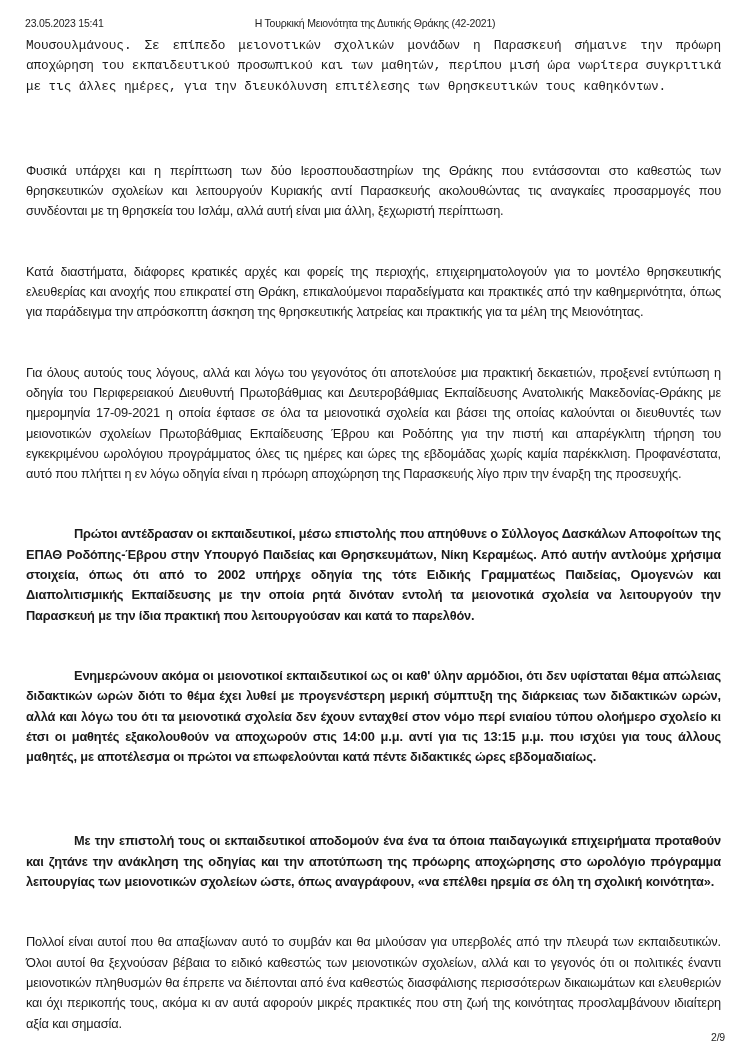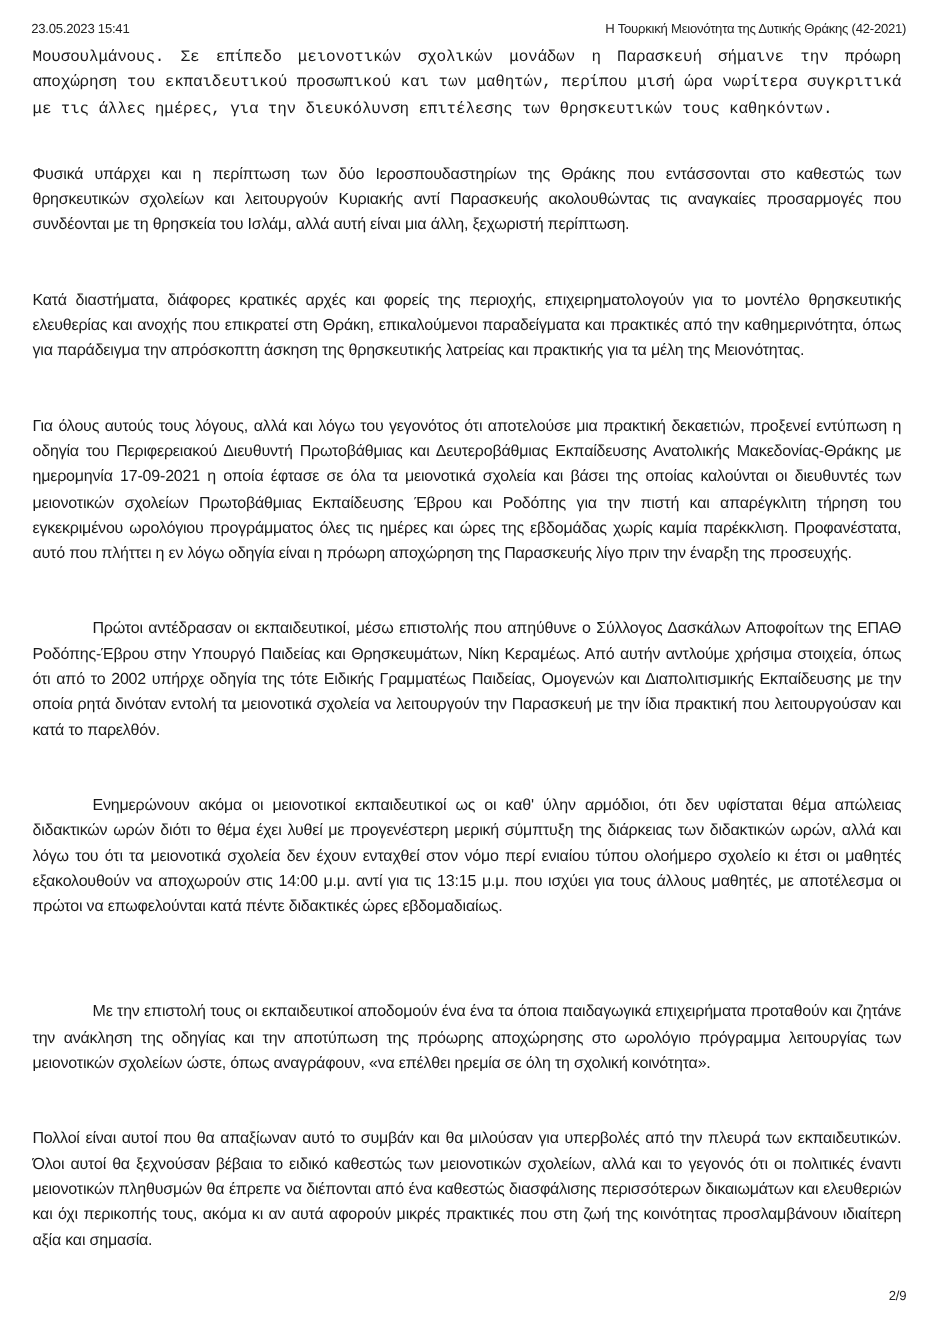--- a/index.html
+++ b/index.html
@@ -5,45 +5,45 @@
     html, body { margin: 0; padding: 0; background: #ffffff; }
     body {
       width: 750px; height: 1062px; position: relative; overflow: hidden;
       font-family: "Liberation Sans", sans-serif; color: #1a1a1a;
     }
     .hdr {
       position: absolute; top: 17px; left: 25px; right: 25px; height: 14px;
       font-size: 10.5px; color: #222; letter-spacing: -0.2px;
     }
     .hdr .date { position: absolute; left: 0; top: 0; }
-    .hdr .title { position: absolute; left: 0; right: 0; top: 0; text-align: right; }
+    .hdr .title { position: absolute; left: 0; right: 0; top: 0; text-align: center; }
     .content {
       position: absolute; left: 26px; width: 695px; top: 36px;
       font-size: 12.8px; line-height: 20.3px; letter-spacing: -0.15px;
     }
     .content p { margin: 0; text-align: justify; text-align-last: left; }
-    .content p.indent { text-indent: 48px; }
+    .content p.indent { text-indent: 48px; font-weight: bold; }
     .ftr {
       position: absolute; top: 1031px; left: 22px; right: 25px; height: 14px;
       font-size: 10.5px; color: #222; letter-spacing: -0.2px;
     }
     .ftr .url { position: absolute; left: 0; top: 0; }
     .ftr .page { position: absolute; right: 0; top: 0; }
   </style>
 </head>
 <body>
 
 <div class="hdr">
   <span class="date">23.05.2023 15:41</span>
   <span class="title">Η Τουρκική Μειονότητα της Δυτικής Θράκης (42-2021)</span>
 </div>
 
 <div class="content">
   <p style="margin-top:0;font-family:Liberation Mono, monospace;">Μουσουλμάνους. Σε επίπεδο μειονοτικών σχολικών μονάδων η Παρασκευή σήμαινε την πρόωρη αποχώρηση του εκπαιδευτικού προσωπικού και των μαθητών, περίπου μισή ώρα νωρίτερα συγκριτικά με τις άλλες ημέρες, για την διευκόλυνση επιτέλεσης των θρησκευτικών τους καθηκόντων.</p>
-  <p style="margin-top:32px;">Φυσικά υπάρχει και η περίπτωση των δύο Ιεροσπουδαστηρίων της Θράκης που εντάσσονται στο καθεστώς των θρησκευτικών σχολείων και λειτουργούν Κυριακής αντί Παρασκευής ακολουθώντας τις αναγκαίες προσαρμογές που συνδέονται με τη θρησκεία του Ισλάμ, αλλά αυτή είναι μια άλλη, ξεχωριστή περίπτωση.</p>
+  <p style="margin-top:64px;">Φυσικά υπάρχει και η περίπτωση των δύο Ιεροσπουδαστηρίων της Θράκης που εντάσσονται στο καθεστώς των θρησκευτικών σχολείων και λειτουργούν Κυριακής αντί Παρασκευής ακολουθώντας τις αναγκαίες προσαρμογές που συνδέονται με τη θρησκεία του Ισλάμ, αλλά αυτή είναι μια άλλη, ξεχωριστή περίπτωση.</p>
   <p style="margin-top:40px;">Κατά διαστήματα, διάφορες κρατικές αρχές και φορείς της περιοχής, επιχειρηματολογούν για το μοντέλο θρησκευτικής ελευθερίας και ανοχής  που επικρατεί στη Θράκη, επικαλούμενοι παραδείγματα και πρακτικές από την καθημερινότητα, όπως για παράδειγμα την απρόσκοπτη άσκηση της θρησκευτικής λατρείας και πρακτικής για τα μέλη της Μειονότητας.</p>
   <p style="margin-top:40px;">Για όλους αυτούς τους λόγους, αλλά και λόγω του γεγονότος ότι αποτελούσε μια πρακτική δεκαετιών, προξενεί εντύπωση η οδηγία του Περιφερειακού Διευθυντή Πρωτοβάθμιας και Δευτεροβάθμιας Εκπαίδευσης Ανατολικής Μακεδονίας-Θράκης με ημερομηνία 17-09-2021 η οποία έφτασε σε όλα τα μειονοτικά σχολεία και βάσει της οποίας καλούνται οι διευθυντές των μειονοτικών σχολείων Πρωτοβάθμιας Εκπαίδευσης Έβρου και Ροδόπης για την πιστή και απαρέγκλιτη τήρηση του εγκεκριμένου ωρολόγιου προγράμματος όλες τις ημέρες και ώρες της εβδομάδας χωρίς καμία παρέκκλιση. Προφανέστατα, αυτό που πλήττει η εν λόγω οδηγία είναι η πρόωρη αποχώρηση της Παρασκευής λίγο πριν την έναρξη της προσευχής.</p>
   <p class="indent" style="margin-top:40px;">Πρώτοι αντέδρασαν οι εκπαιδευτικοί, μέσω επιστολής που απηύθυνε ο Σύλλογος Δασκάλων Αποφοίτων της ΕΠΑΘ Ροδόπης-Έβρου στην Υπουργό Παιδείας και Θρησκευμάτων, Νίκη Κεραμέως. Από αυτήν αντλούμε χρήσιμα στοιχεία, όπως ότι από το 2002 υπήρχε οδηγία της τότε Ειδικής Γραμματέως Παιδείας, Ομογενών και Διαπολιτισμικής Εκπαίδευσης με την οποία ρητά δινόταν εντολή τα μειονοτικά σχολεία να λειτουργούν την Παρασκευή με την ίδια πρακτική που λειτουργούσαν και κατά το παρελθόν.</p>
   <p class="indent" style="margin-top:40px;">Ενημερώνουν ακόμα οι μειονοτικοί εκπαιδευτικοί ως οι καθ' ύλην αρμόδιοι, ότι δεν υφίσταται θέμα απώλειας διδακτικών ωρών διότι το θέμα έχει λυθεί με προγενέστερη μερική σύμπτυξη της διάρκειας των διδακτικών ωρών, αλλά και λόγω του ότι τα μειονοτικά σχολεία δεν έχουν ενταχθεί στον νόμο περί ενιαίου τύπου ολοήμερο σχολείο κι έτσι οι μαθητές εξακολουθούν να αποχωρούν στις 14:00 μ.μ. αντί για τις 13:15 μ.μ. που ισχύει για τους άλλους μαθητές, με αποτέλεσμα οι πρώτοι να επωφελούνται κατά πέντε διδακτικές ώρες εβδομαδιαίως.</p>
   <p class="indent" style="margin-top:64px;">Με την επιστολή τους οι εκπαιδευτικοί αποδομούν ένα ένα τα όποια παιδαγωγικά επιχειρήματα προταθούν και ζητάνε την ανάκληση της οδηγίας και την αποτύπωση της πρόωρης αποχώρησης στο ωρολόγιο πρόγραμμα λειτουργίας των μειονοτικών σχολείων ώστε, όπως αναγράφουν, «να επέλθει ηρεμία σε όλη τη σχολική κοινότητα».</p>
   <p style="margin-top:40px;">Πολλοί  είναι αυτοί που θα απαξίωναν αυτό το συμβάν και θα μιλούσαν για υπερβολές από την πλευρά των εκπαιδευτικών. Όλοι αυτοί θα ξεχνούσαν βέβαια το ειδικό καθεστώς των μειονοτικών σχολείων, αλλά και το γεγονός ότι οι πολιτικές έναντι μειονοτικών πληθυσμών θα έπρεπε να διέπονται από ένα καθεστώς διασφάλισης περισσότερων δικαιωμάτων και ελευθεριών και όχι περικοπής τους, ακόμα κι αν αυτά αφορούν μικρές πρακτικές που στη ζωή της κοινότητας προσλαμβάνουν ιδιαίτερη αξία και σημασία.</p>
 </div>
 
 <div class="ftr">
   <span class="page">2/9</span>

